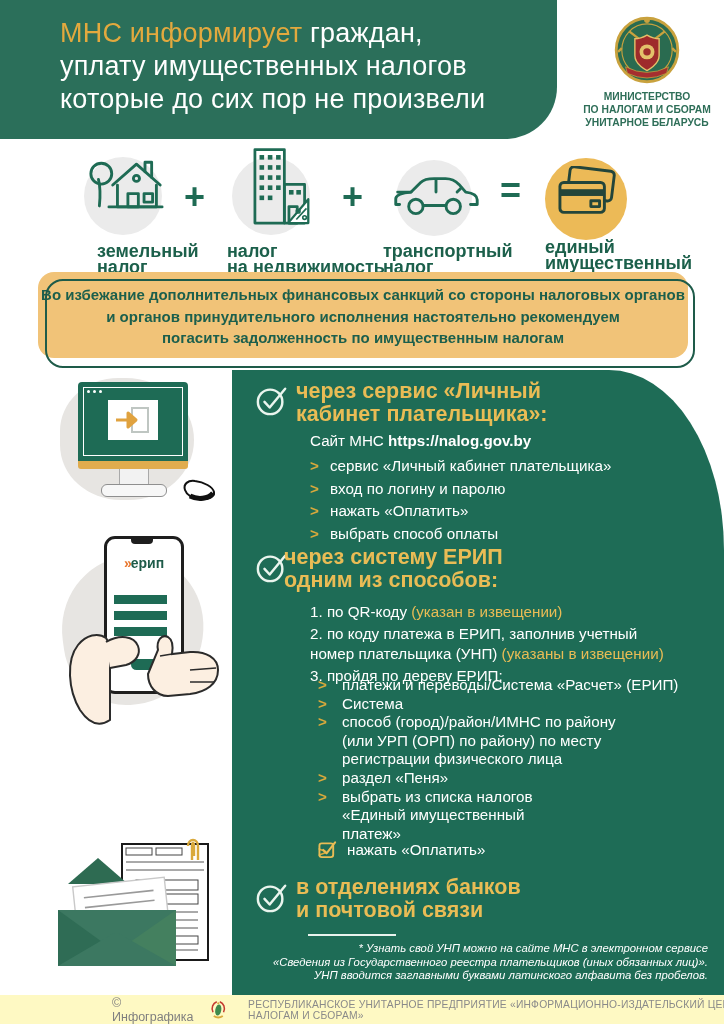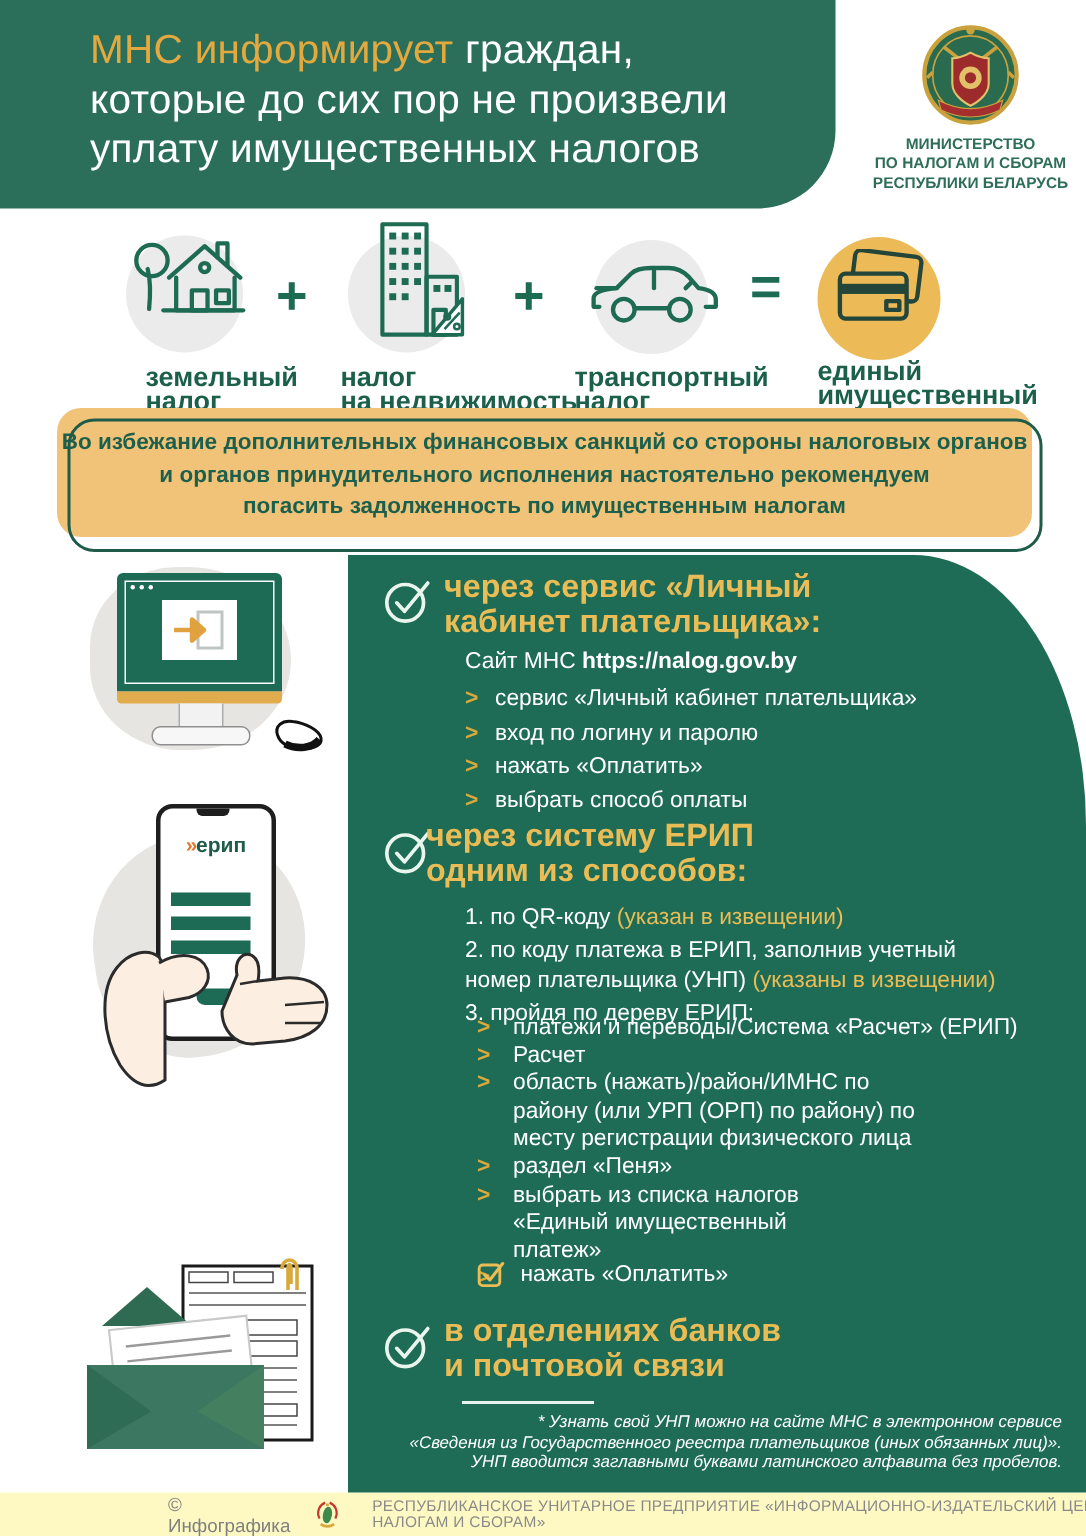--- a/index.html
+++ b/index.html
@@ -73,41 +73,41 @@
   .footer .company{margin-left:22px;font-size:10.3px;letter-spacing:.2px;color:#8A8A8A;}
 </style>
 </head>
 <body>
 
 <div class="page">
 
   <div class="header-block">
     <div class="title">
       <div><span class="hl">МНС информирует</span><span> граждан,</span></div>
+      <div>уплату имущественных налогов</div>
       <div>которые до сих пор не произвели</div>
-      <div>уплату имущественных налогов</div>
     </div>
   </div>
 
   <div class="ministry">
     <svg width="84" height="72" viewBox="0 0 90 76">
       <ellipse cx="45" cy="38" rx="33" ry="34" fill="#2A6B50" stroke="#C9A23E" stroke-width="3"></ellipse>
       <ellipse cx="45" cy="38" rx="27" ry="28" fill="none" stroke="#C9A23E" stroke-width="1.2"></ellipse>
       <circle cx="45" cy="6" r="3" fill="#C9A23E"></circle>
       <path d="M26 18 L44 32 M64 18 L46 32" stroke="#C9A23E" stroke-width="2.5" fill="none"></path>
       <path d="M45 22 C52 26 58 26 58 26 L58 44 C58 54 45 60 45 60 C45 60 32 54 32 44 L32 26 C32 26 38 26 45 22 Z" fill="#9E2B2B" stroke="#E3C06A" stroke-width="1.5"></path>
       <circle cx="45" cy="40" r="8" fill="#E3C06A"></circle>
       <circle cx="45" cy="40" r="4" fill="#9E2B2B"></circle>
       <path d="M22 56 Q45 68 68 56 L66 63 Q45 73 24 63 Z" fill="#A52F2F" stroke="#C9A23E" stroke-width="0.8"></path>
       <path d="M18 36 L14 40 M72 36 L76 40" stroke="#C9A23E" stroke-width="2.5"></path>
     </svg>
     <div class="ministry-text">
       <div>МИНИСТЕРСТВО</div>
       <div>ПО НАЛОГАМ И СБОРАМ</div>
-      <div>РЕСПУБЛИКИ БЕЛАРУСЬ</div>
+      <div>УНИТАРНОЕ БЕЛАРУСЬ</div>
     </div>
   </div>
 
   <div class="circle" style="left:84px;top:157px;width:78px;height:78px;"></div>
   <svg class="tax-icon" style="left:88px;top:150px;" width="76" height="72" viewBox="0 0 80 74">
     <g fill="none" stroke="#1E6B54" stroke-width="3" stroke-linejoin="round" stroke-linecap="round">
       <circle cx="14" cy="24" r="11"></circle>
       <path d="M11 30 C13 38 13 48 12 58"></path>
       <path d="M26 36 L51 14 L76 36"></path>
       <path d="M60 22 V12 H67 V28"></path>
@@ -248,25 +248,25 @@
       <div class="num-item"><span>2. по коду платежа в ЕРИП, заполнив учетный номер плательщика (УНП) </span><span class="note">(указаны в извещении)</span></div>
       <div class="num-item">3. пройдя по дереву ЕРИП:</div>
     </div>
     <div class="p-body tree" style="left:86px;top:306px;">
       <div class="b-item">
           <span class="arr">&gt;</span>
           <span>платежи и переводы/Система «Расчет» (ЕРИП)</span>
         </div>
       <div class="b-item">
           <span class="arr">&gt;</span>
-          <span>Расчет</span>
-        </div>
-      <div class="b-item">
-          <span class="arr">&gt;</span>
-          <span style="width:290px;">область (нажать)/район/ИМНС по району (или УРП (ОРП) по району) по месту регистрации физического лица</span>
+          <span>Система</span>
+        </div>
+      <div class="b-item">
+          <span class="arr">&gt;</span>
+          <span style="width:290px;">способ (город)/район/ИМНС по району (или УРП (ОРП) по району) по месту регистрации физического лица</span>
         </div>
       <div class="b-item">
           <span class="arr">&gt;</span>
           <span>раздел «Пеня»</span>
         </div>
       <div class="b-item">
           <span class="arr">&gt;</span>
           <span style="width:240px;">выбрать из списка налогов «Единый имущественный платеж»</span>
         </div>
       <div class="b-item">

